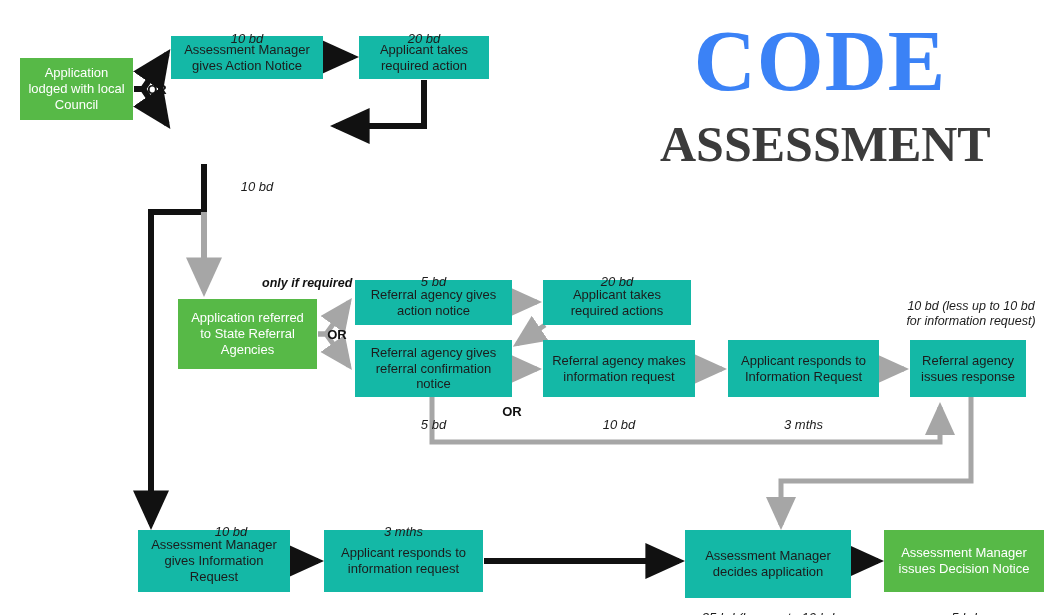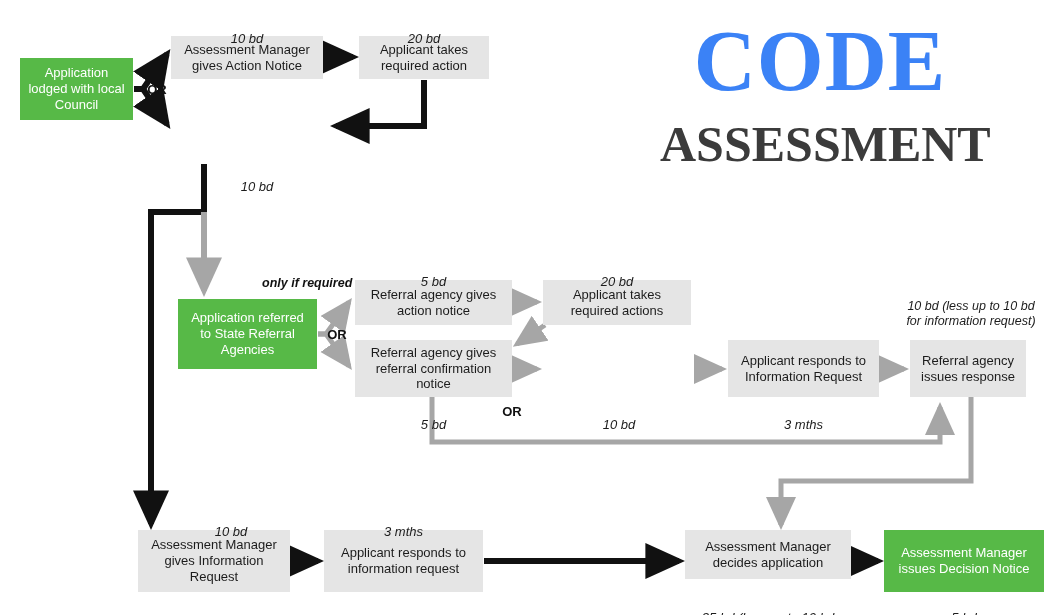--- a/index.html
+++ b/index.html
@@ -29,21 +29,21 @@
     position: absolute;
     box-sizing: border-box;
     display: flex;
     align-items: center;
     justify-content: center;
     text-align: center;
     line-height: 1.22;
     padding: 2px 6px;
   }
   .node.light {
-    background: #e5e5e5;
+    background: #14b8a6;
     color: #1c1c1c;
   }
   .node.dark {
     background: #57b947;
     color: #ffffff;
   }
   .node span {
     display: block;
     width: 100%;
   }
@@ -202,38 +202,41 @@
   </div>
 
   <div class="node light" style="left:543px; top:280px; width:148px; height:45px; font-size:13px;">
     <span>Applicant takes required actions</span>
   </div>
 
   <div class="node light" style="left:355px; top:340px; width:157px; height:57px; font-size:13px;">
     <span>Referral agency gives referral confirmation notice</span>
   </div>
 
+  <div class="node light" style="left:543px; top:340px; width:152px; height:57px; font-size:13px;">
+    <span>Referral agency makes information request</span>
+  </div>
 
   <div class="node light" style="left:728px; top:340px; width:151px; height:57px; font-size:13px;">
     <span>Applicant responds to Information Request</span>
   </div>
 
   <div class="node light" style="left:910px; top:340px; width:116px; height:57px; font-size:13px;">
     <span>Referral agency issues response</span>
   </div>
 
   <div class="node light" style="left:138px; top:530px; width:152px; height:62px; font-size:13px;">
     <span>Assessment Manager gives Information Request</span>
   </div>
 
   <div class="node light" style="left:324px; top:530px; width:159px; height:62px; font-size:13px;">
     <span>Applicant responds to information request</span>
   </div>
 
-  <div class="node light" style="left:685px; top:530px; width:166px; height:49px; font-size:13px;">
+  <div class="node light" style="left:685px; top:530px; width:166px; height:68px; font-size:13px;">
     <span>Assessment Manager decides application</span>
   </div>
 
   <div class="node dark" style="left:884px; top:530px; width:160px; height:62px; font-size:13px;align-items:center;">
     <span>Assessment Manager issues Decision Notice</span>
   </div>
 
   <div class="cap" style="left:171px; top:15px; width:152px; font-size:13px;">
     <span>10 bd</span>
   </div>

